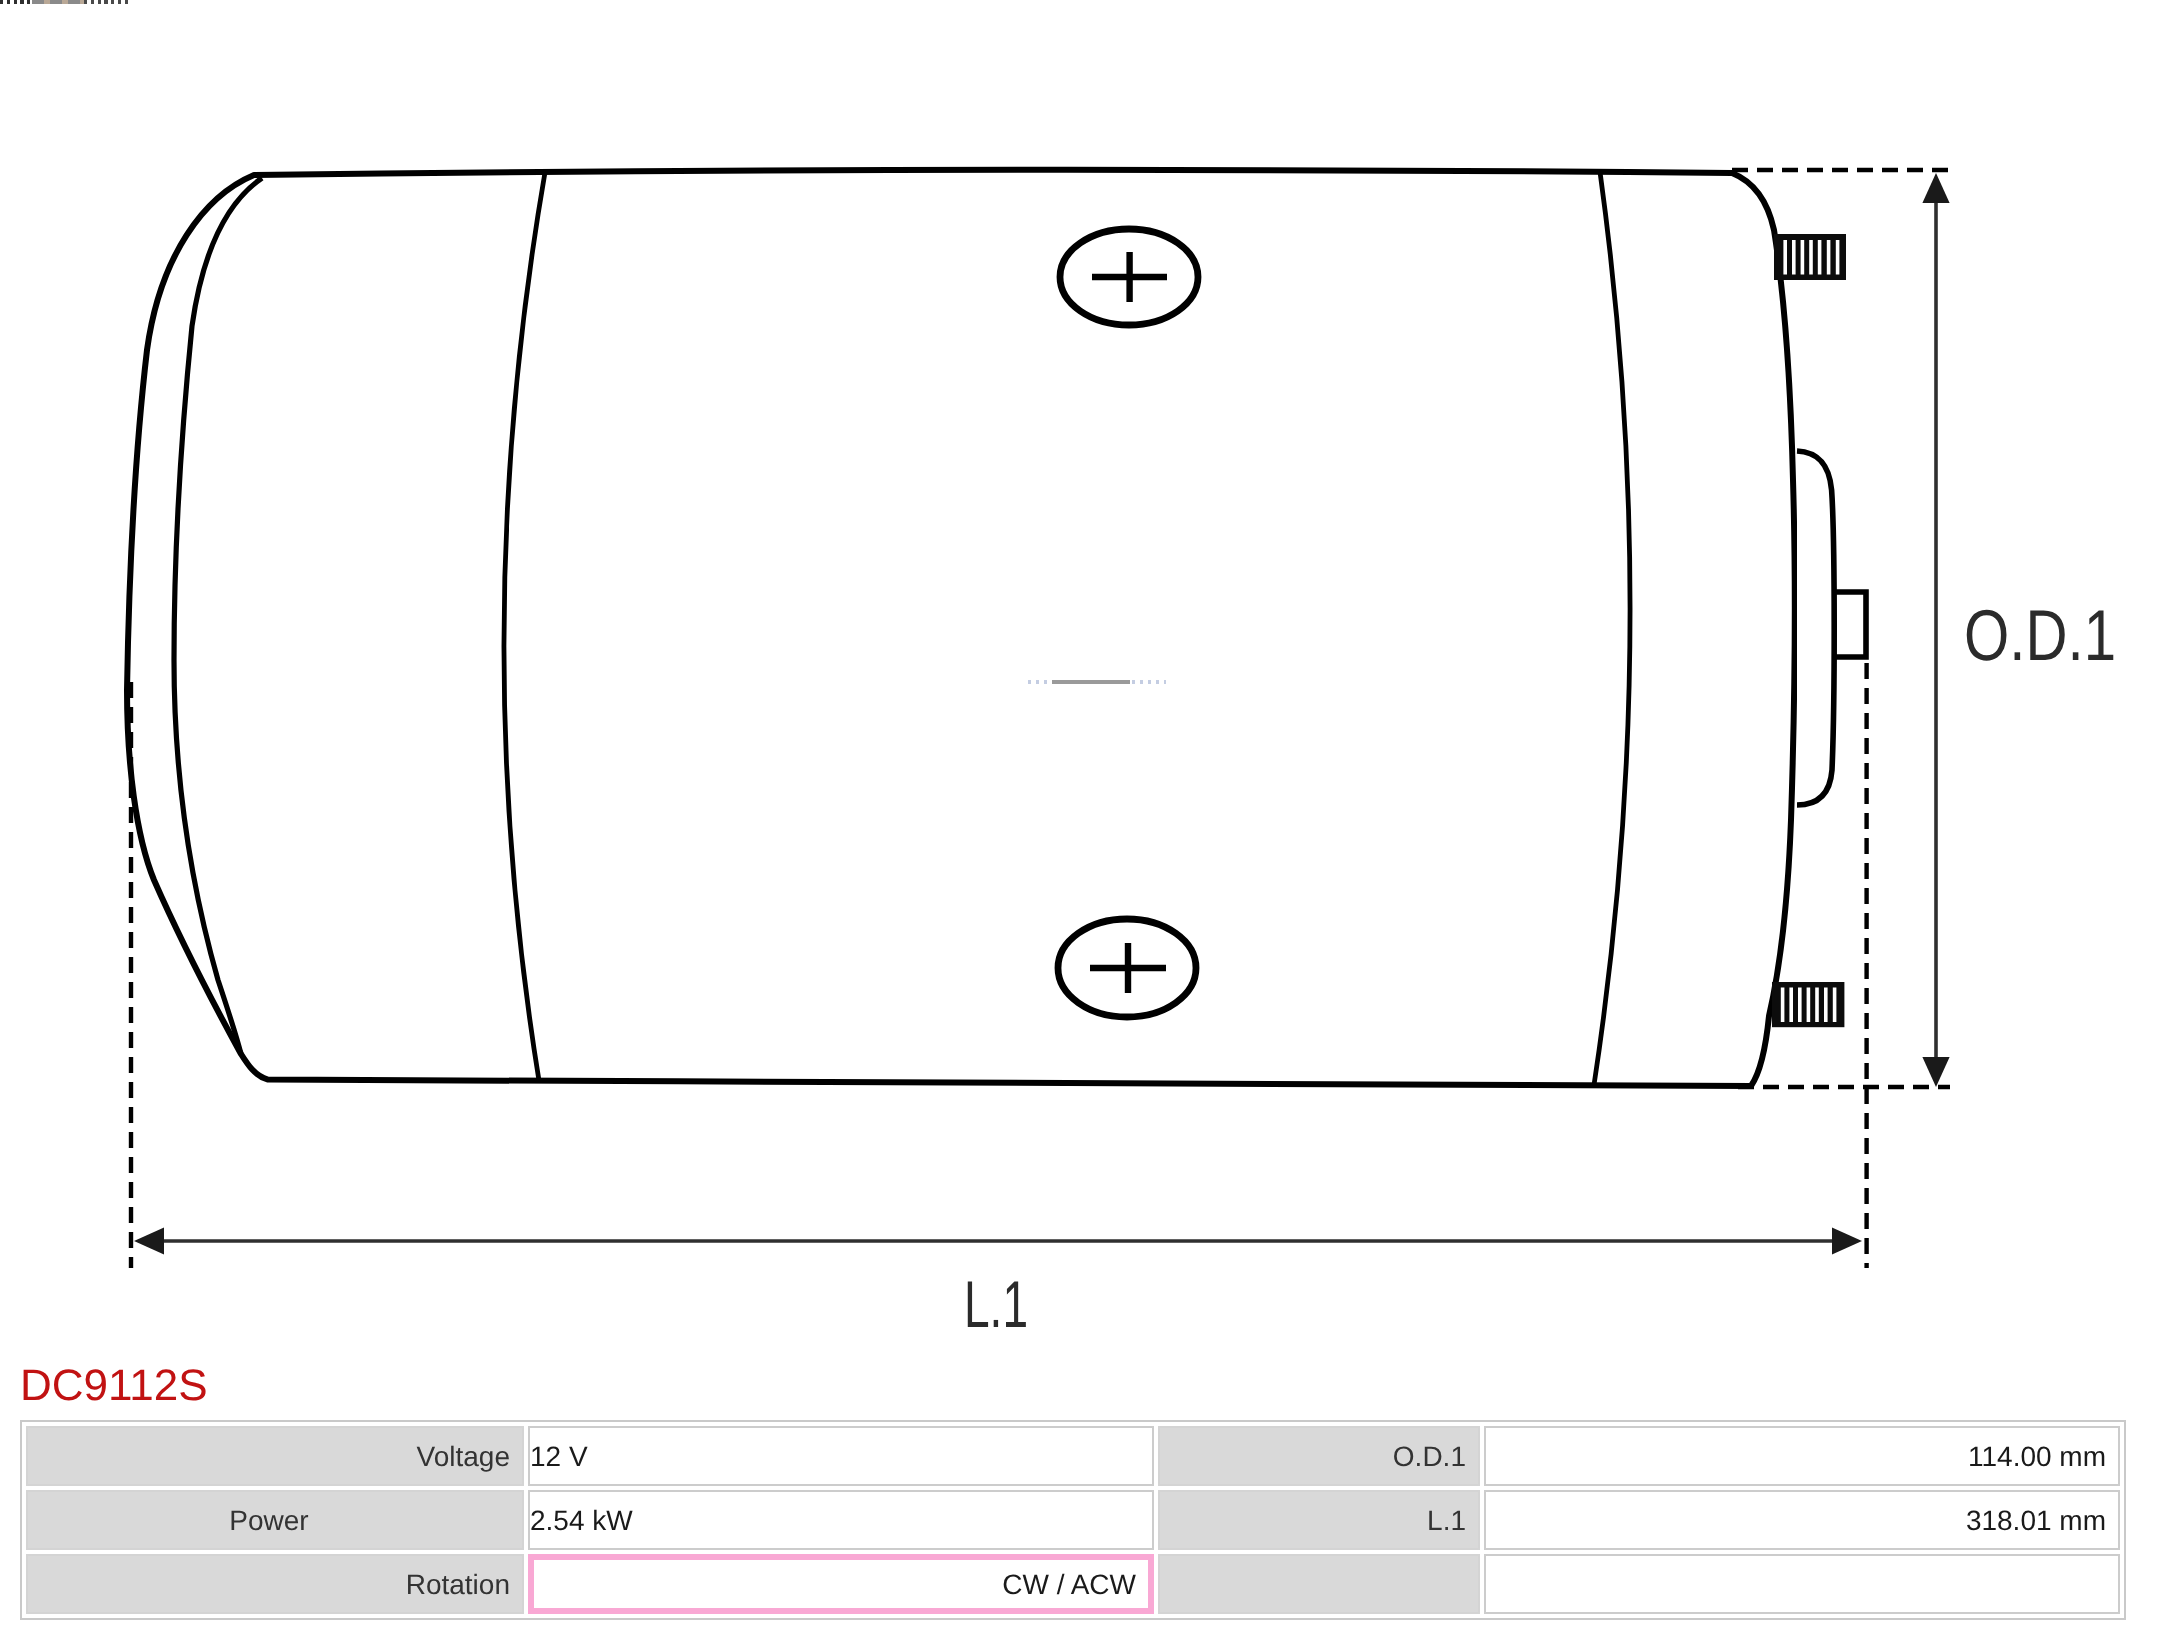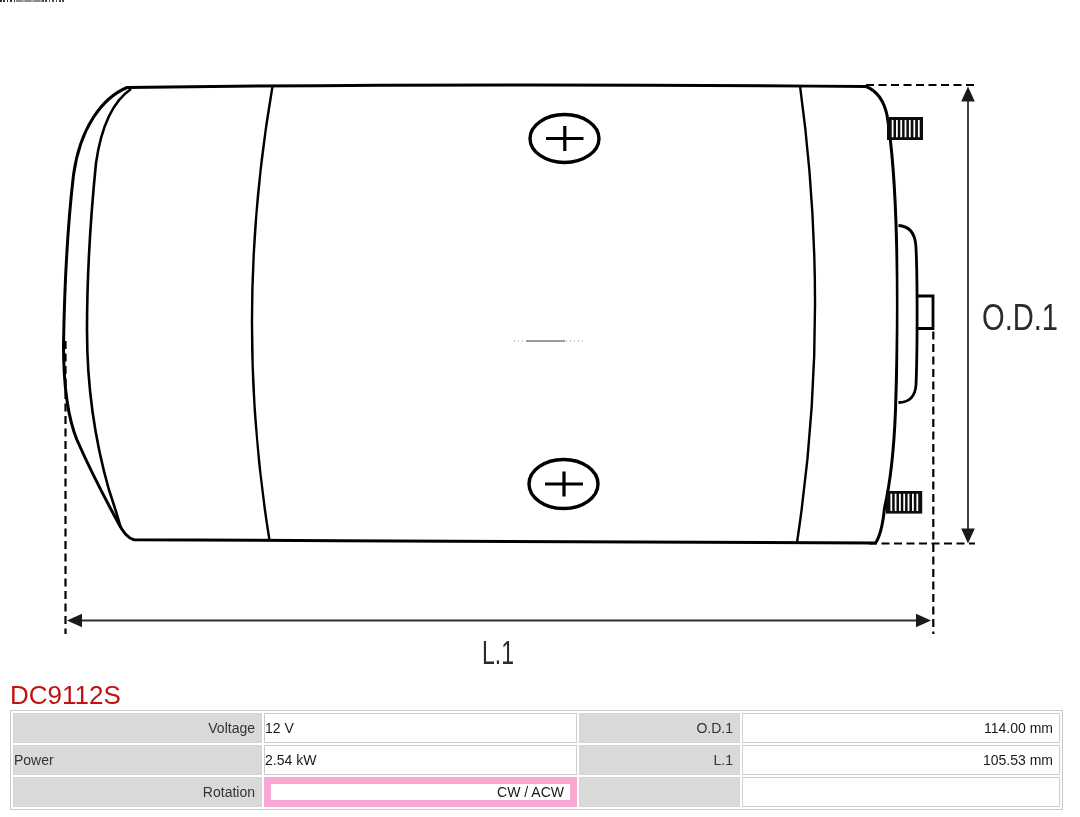--- a/index.html
+++ b/index.html
@@ -69,48 +69,48 @@
   </g>
 
   <text x="1020" y="330" text-anchor="middle" font-size="36" textLength="76" lengthAdjust="spacingAndGlyphs" fill="#2b2b2b" font-family="Liberation Sans, sans-serif">O.D.1</text>
 
   <text x="498" y="663.5" text-anchor="middle" font-size="33" textLength="32" lengthAdjust="spacingAndGlyphs" fill="#2b2b2b" font-family="Liberation Sans, sans-serif">L.1</text>
 </svg>
 
 <div class="abs" style="left:514px;top:340px;width:69px;height:1.5px;background:repeating-linear-gradient(90deg,#c4cde2 0 1.5px,#ffffff 1.5px 4px);"></div>
 <div class="abs" style="left:526px;top:340px;width:39px;height:1.5px;background:#9a9a9a;"></div>
 
-<div class="abs" style="left:10px;top:680px;font-size:26px;color:#c11212;">DC9112S</div>
+<div class="abs" style="left:10px;top:680px;font-size:22px;color:#c11212;">DC9112S</div>
 
 <table class="abs" style="left:10px;top:710px;border-collapse:separate;border-spacing:2px;border:1px solid #c9c9c9;table-layout:fixed;" cellpadding="0">
   <tbody>
       <tr>
 
     <td style="width:241px;height:28px;background:#d9d9d9;border:1px solid #d4d4d4;text-align:right;padding-right:6px;font-size:14px;color:#333;">Voltage</td>
 
     <td style="width:305px;background:#fff;border:1px solid #ccc;text-align:left;padding-right:6px;font-size:14px;color:#1a1a1a;">12 V</td>
 
     <td style="width:153px;background:#d9d9d9;border:1px solid #d4d4d4;text-align:right;padding-right:6px;font-size:14px;color:#333;">O.D.1</td>
 
     <td style="width:310px;background:#fff;border:1px solid #ccc;text-align:right;padding-right:6px;font-size:14px;color:#1a1a1a;margin-left:42px;">114.00 mm</td>
   </tr>
   <tr>
 
-    <td style="height:28px;background:#d9d9d9;border:1px solid #d4d4d4;text-align:left;padding-right:6px;font-size:14px;color:#333;">Power</td>
+    <td style="height:28px;background:#d9d9d9;border:1px solid #d4d4d4;text-align:center;padding-right:6px;font-size:14px;color:#333;">Power</td>
 
     <td style="background:#fff;border:1px solid #ccc;text-align:left;padding-right:6px;font-size:14px;color:#1a1a1a;">2.54 kW</td>
 
     <td style="background:#d9d9d9;border:1px solid #d4d4d4;text-align:right;padding-right:6px;font-size:14px;color:#333;">L.1</td>
 
-    <td style="background:#fff;border:1px solid #ccc;text-align:right;padding-right:6px;font-size:14px;color:#1a1a1a;">105.53 mm</td>
+    <td style="background:#fff;border:1px solid #ccc;text-align:right;padding-right:6px;font-size:14px;color:#1a1a1a;">318.01 mm</td>
   </tr>
   <tr>
 
     <td style="height:28px;background:#d9d9d9;border:1px solid #d4d4d4;text-align:right;padding-right:6px;font-size:14px;color:#333;margin-top:32px;">Rotation</td>
 
-    <td style="background:#fff;border:7px solid #f9a8d4;text-align:right;padding-right:6px;font-size:14px;color:#1a1a1a;">CW / ACW</td>
+    <td style="background:#fff;border:3px solid #f9a8d4;text-align:right;padding-right:6px;font-size:14px;color:#1a1a1a;">CW / ACW</td>
 
     <td style="background:#d9d9d9;border:1px solid #d4d4d4;"></td>
 
     <td style="background:#fff;border:1px solid #ccc;"></td>
   </tr>
 </tbody>
   </table>
 
 </body></html>

